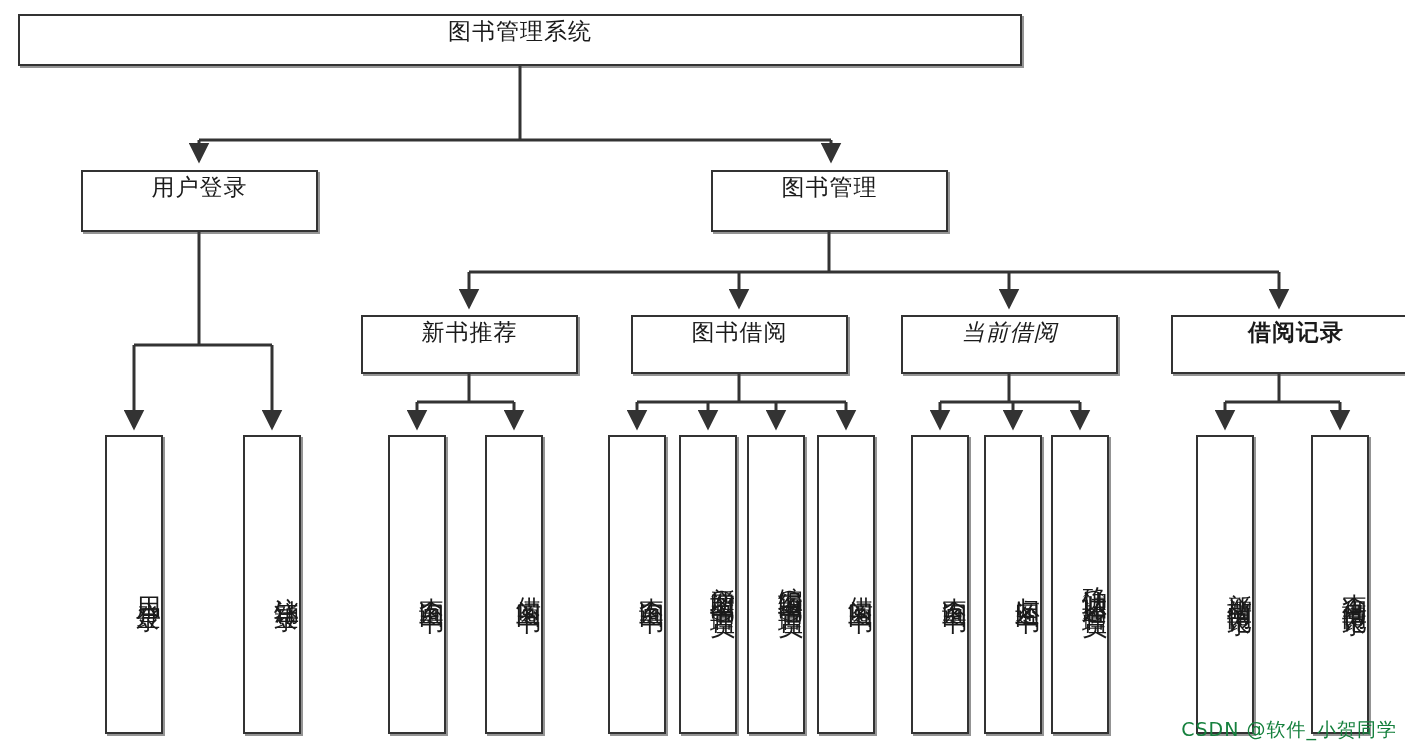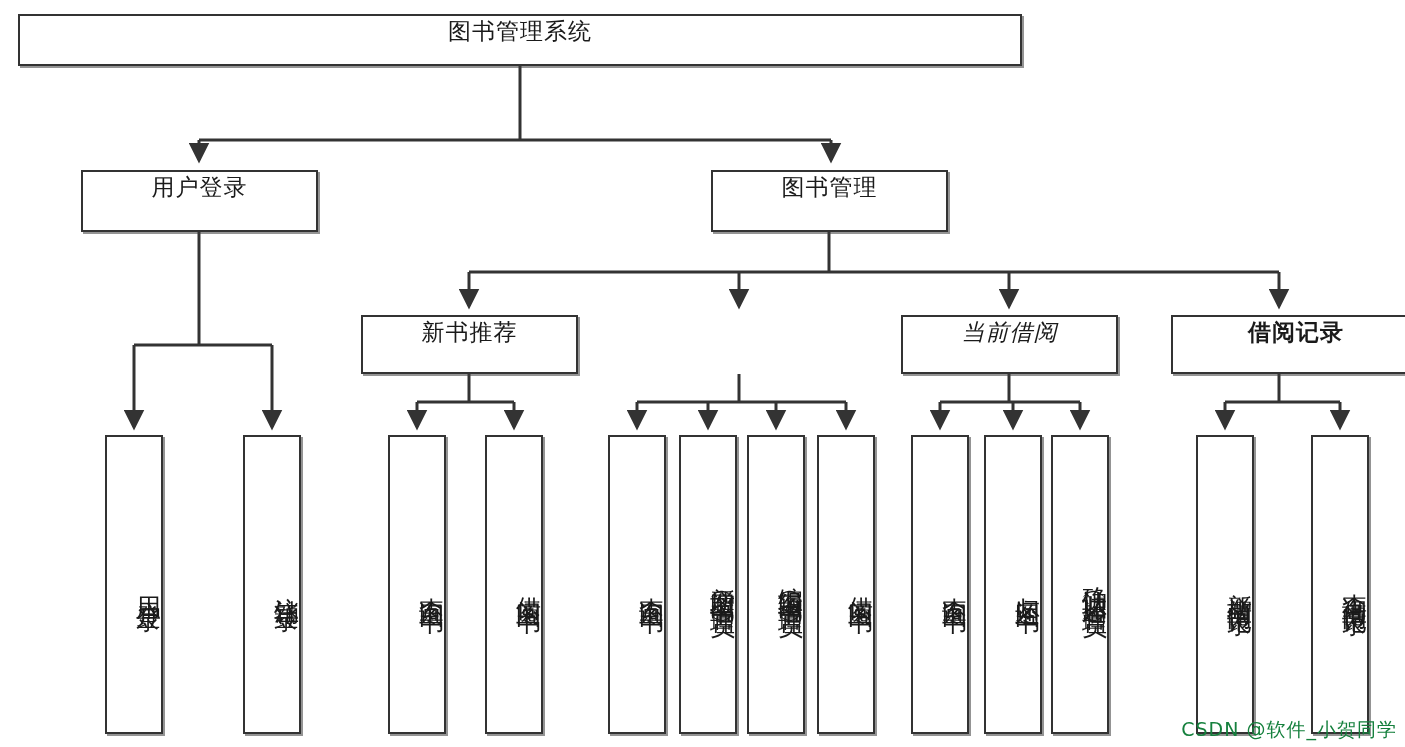--- a/index.html
+++ b/index.html
@@ -112,20 +112,23 @@
   <div class="node h" style="left:81px;top:170px;width:237px;height:62px;">
     <span>用户登录</span>
   </div>
   <div class="node h" style="left:711px;top:170px;width:237px;height:62px;font-family:Liberation Mono, monospace;">
     <span>图书管理</span>
   </div>
 
   <div class="node h" style="left:361px;top:315px;width:217px;height:59px;">
     <span>新书推荐</span>
   </div>
+  <div class="node h" style="left:631px;top:315px;width:217px;height:59px;">
+    <span>图书借阅</span>
+  </div>
   <div class="node h" style="left:901px;top:315px;width:217px;height:59px;font-style:italic;">
     <span>当前借阅</span>
   </div>
   <div class="node h" style="left:1171px;top:315px;width:250px;height:59px;font-weight:bold;">
     <span>借阅记录</span>
   </div>
 
   <div class="node v" style="left:105px;top:435px;width:58px;height:299px;">
     <span>用户登录</span>
   </div>

